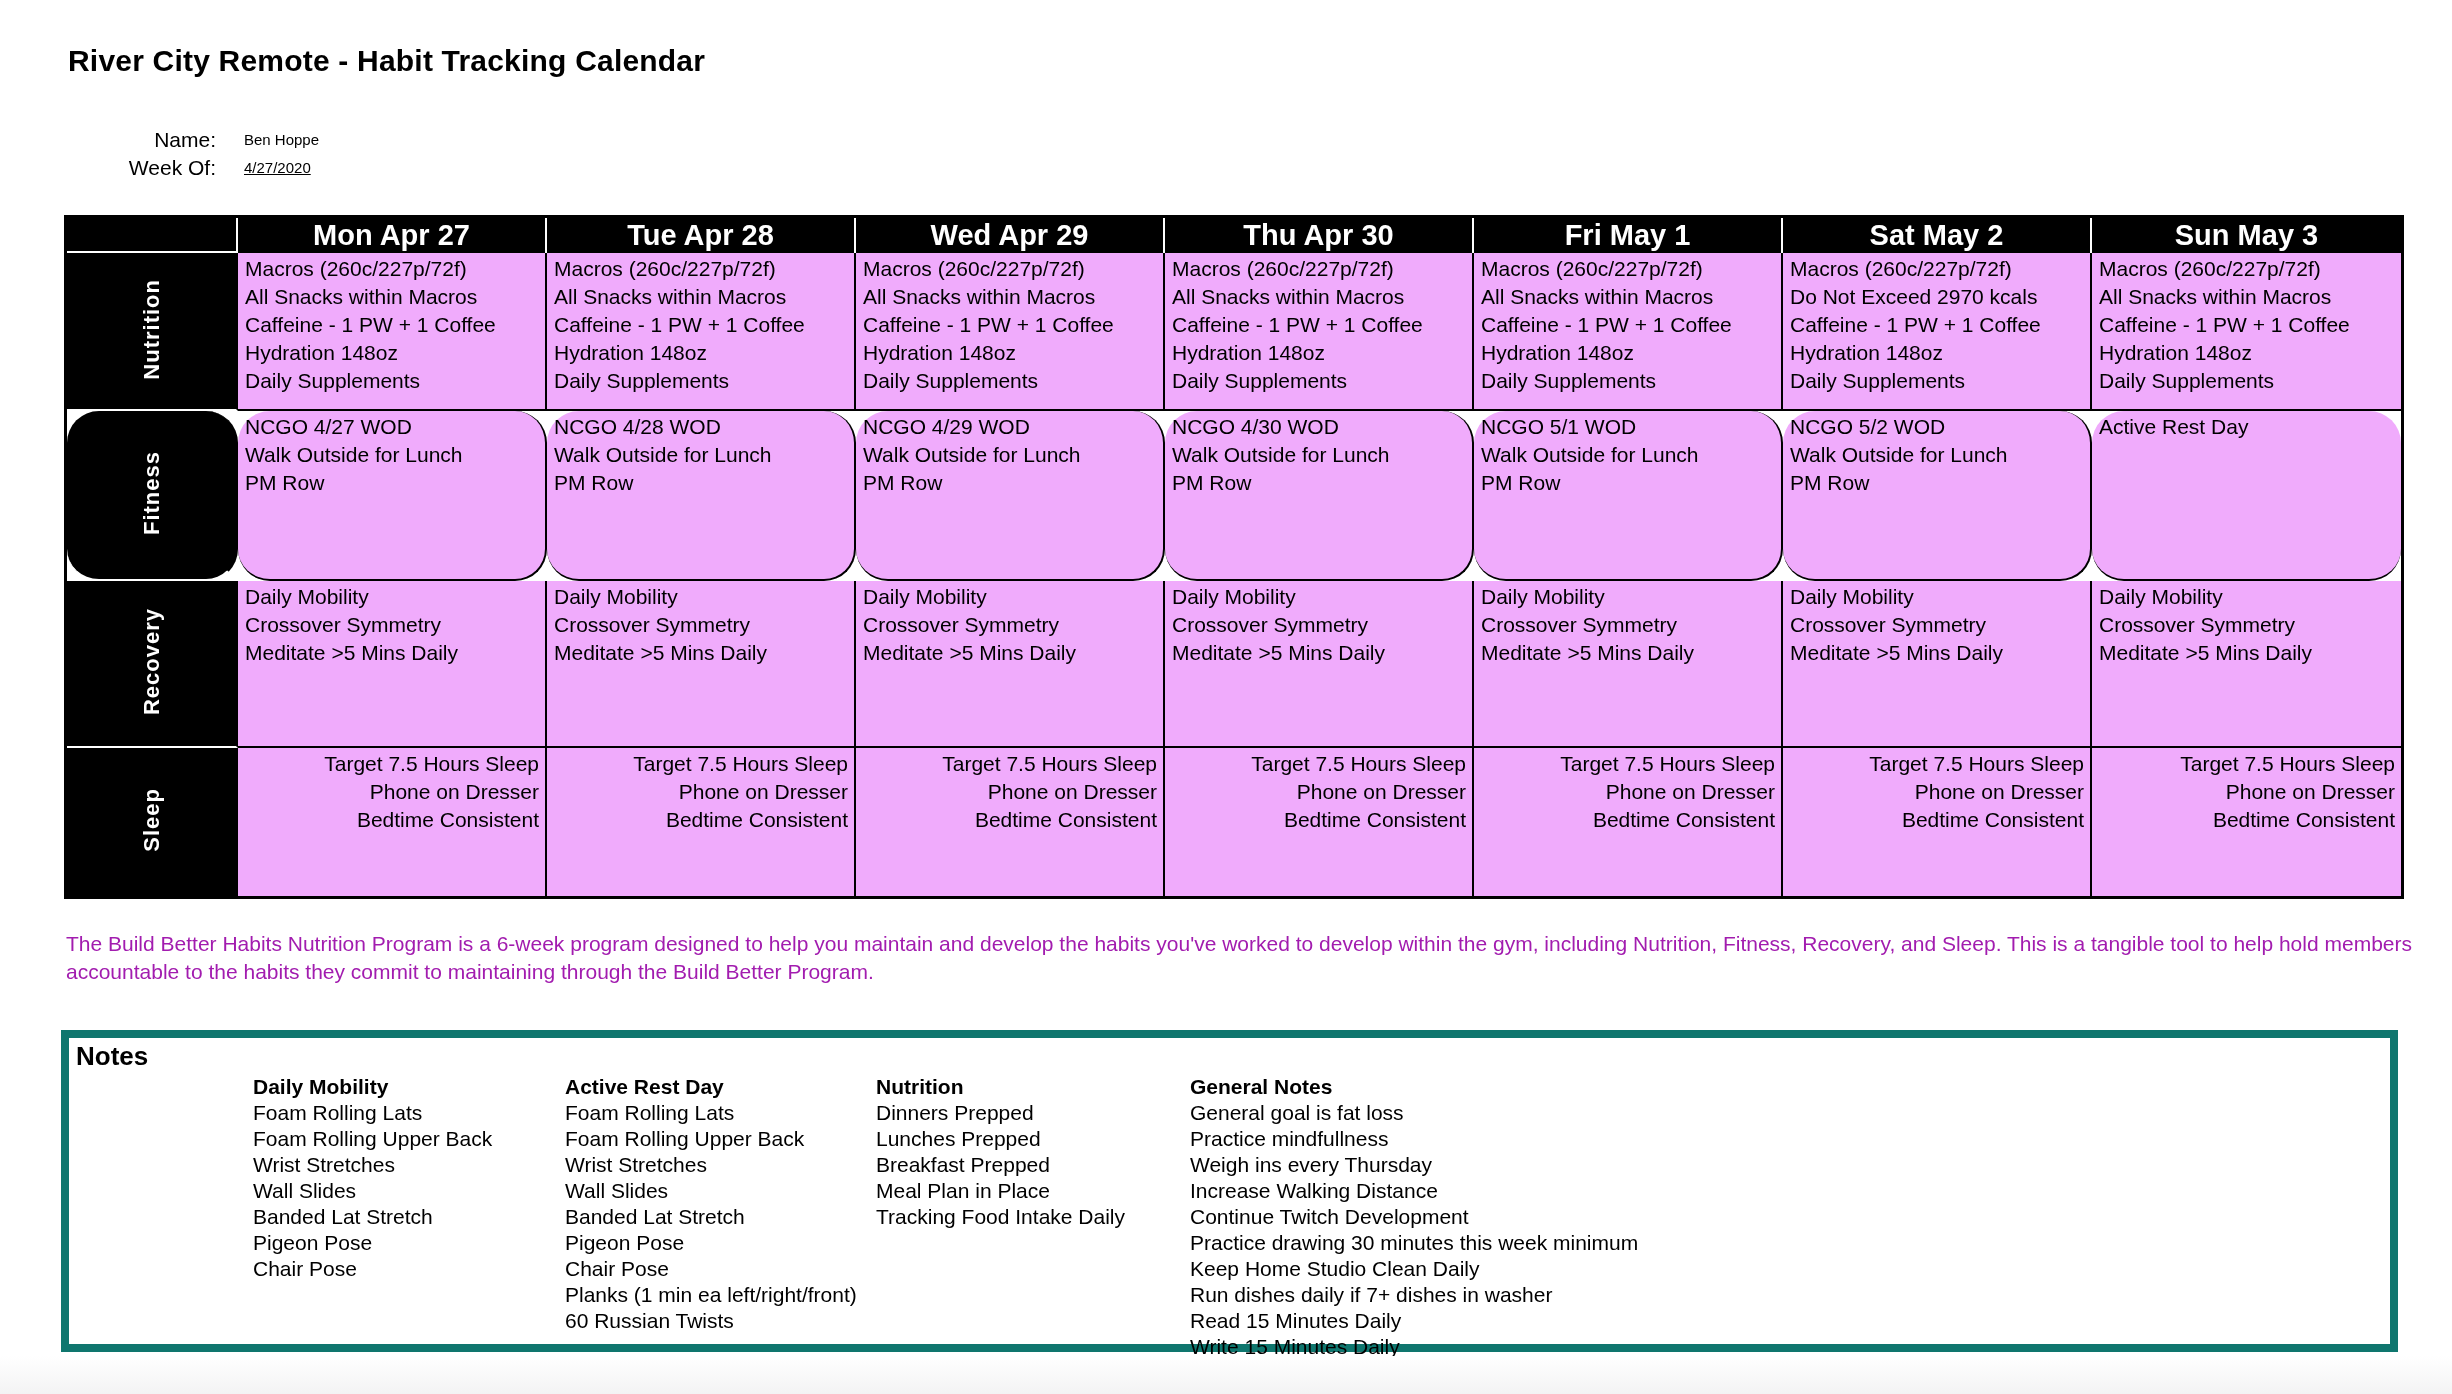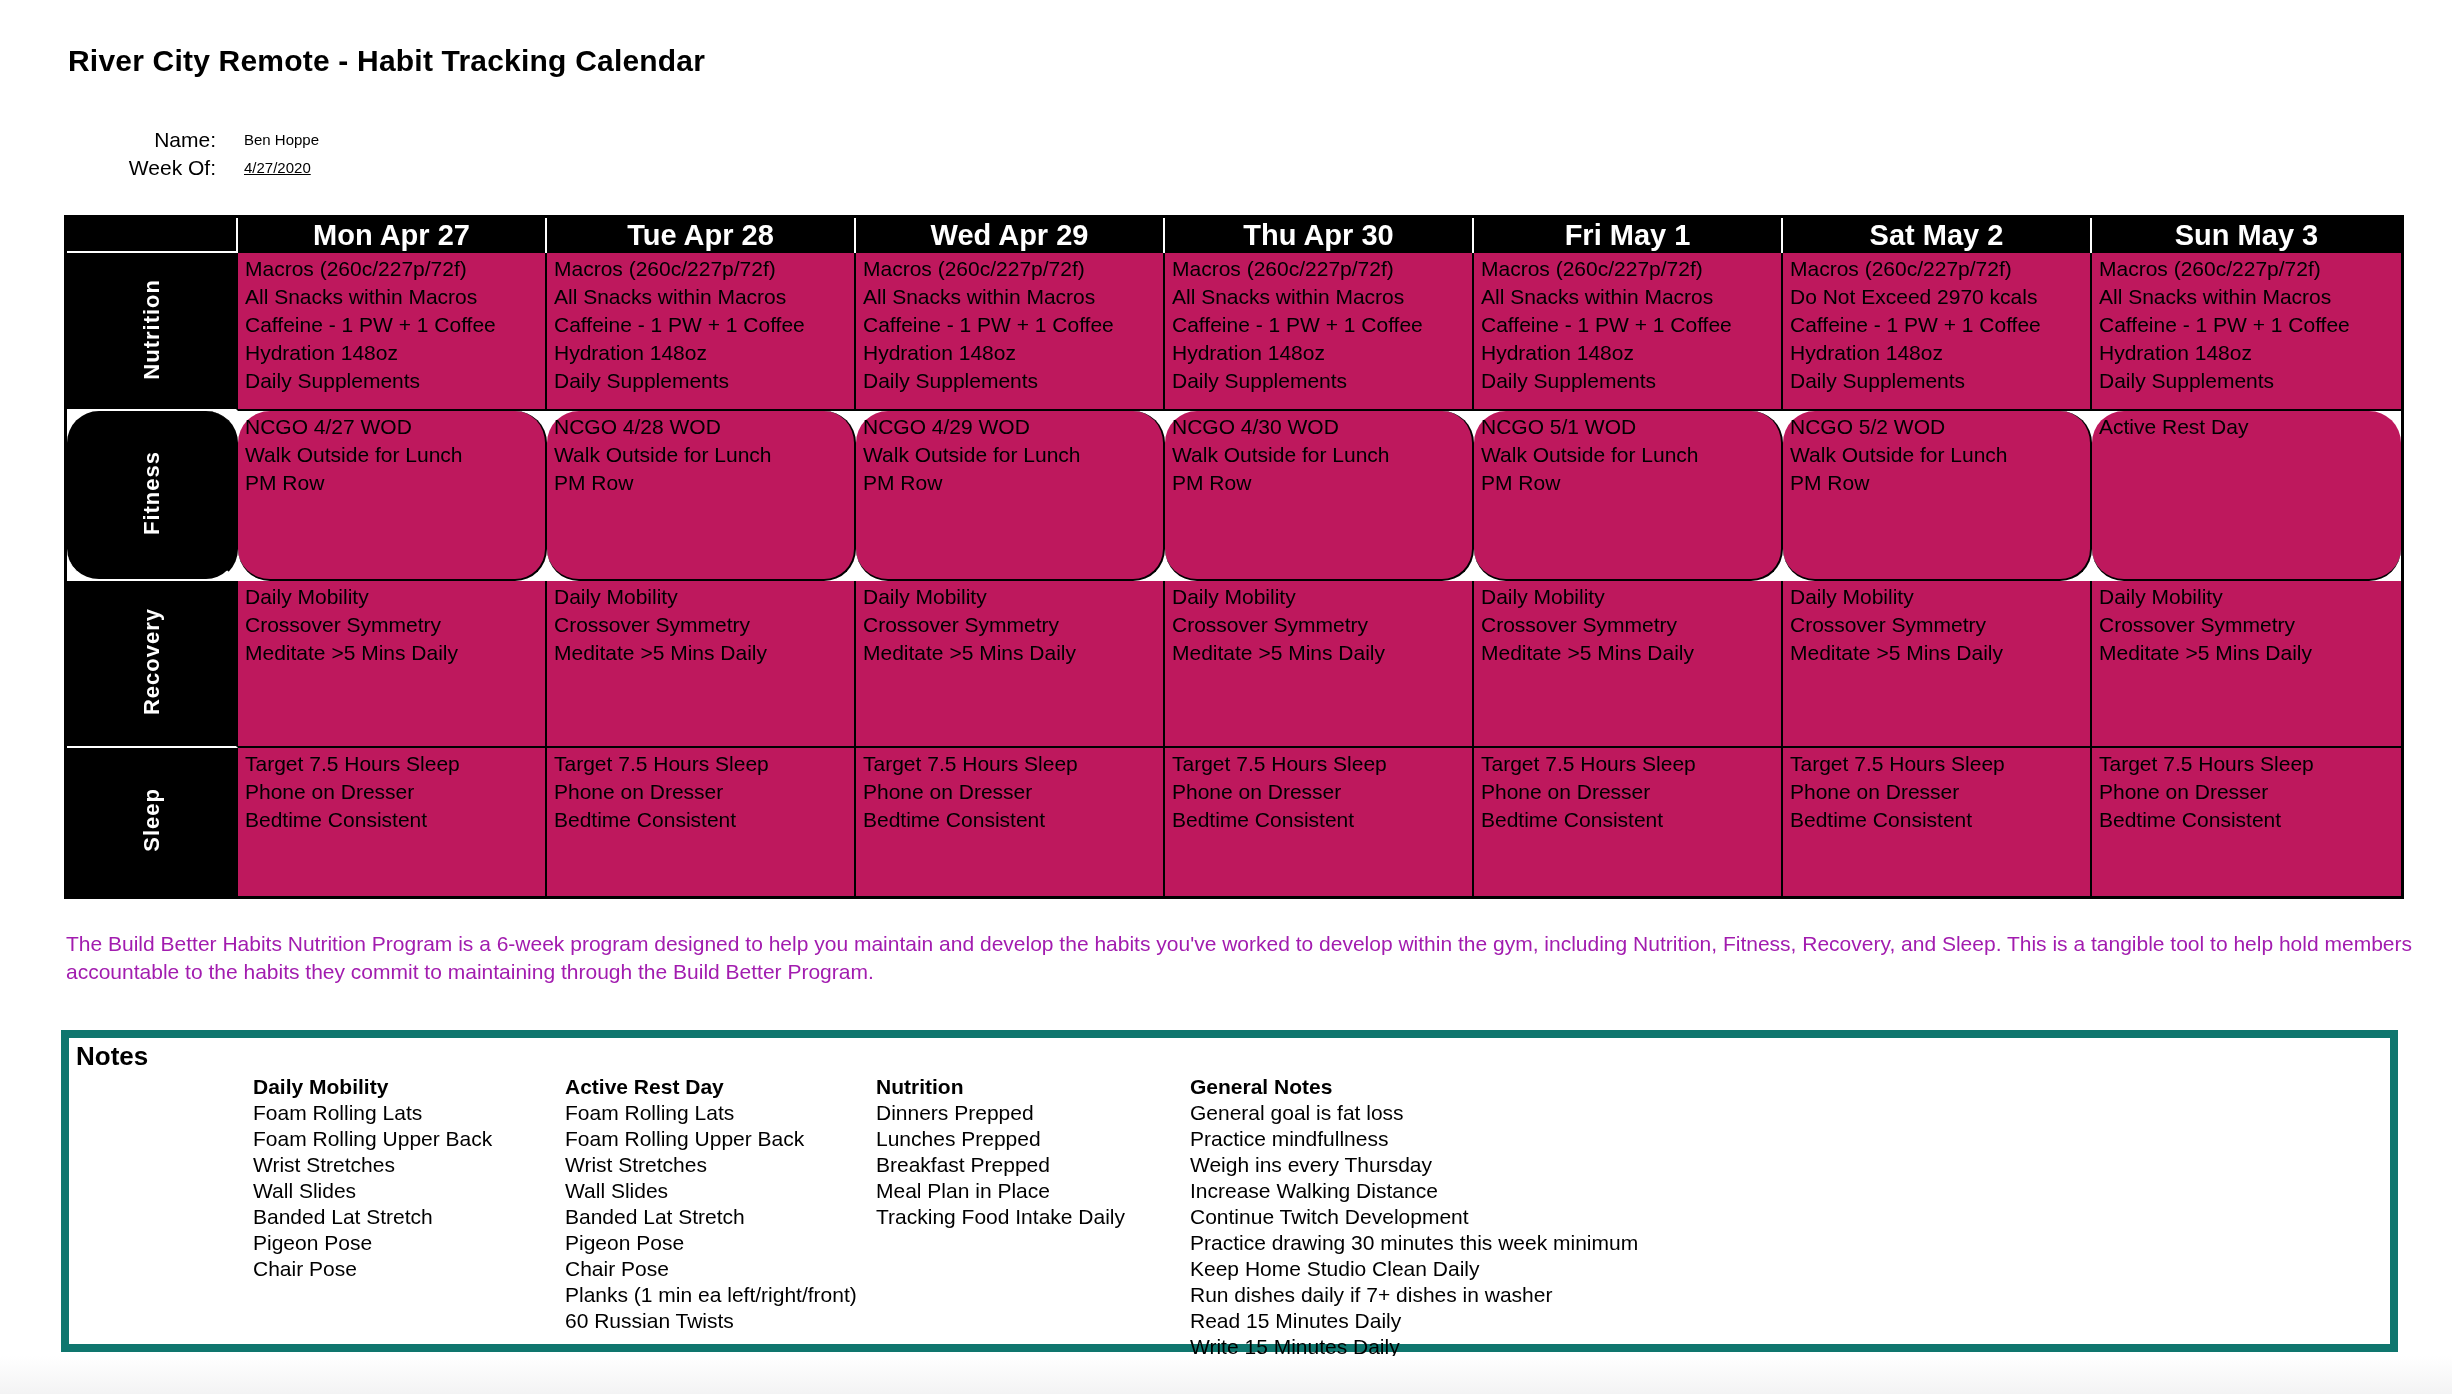--- a/index.html
+++ b/index.html
@@ -43,27 +43,27 @@
   td.rlabel{
     background:#000;color:#fff;text-align:center;vertical-align:middle;
     border-right:2px solid #000;border-bottom:2px solid #fff;
   }
   tr.lastrow td.rlabel{border-bottom:none;}
   .vtext{
     writing-mode:vertical-rl;transform:rotate(180deg);
     font-weight:bold;font-size:22px;letter-spacing:1px;display:inline-block;
   }
   td.cell{
-    background:#be185d;vertical-align:top;text-align:left;
+    background:#f0abfc;vertical-align:top;text-align:left;
     font-size:21px;line-height:28px;white-space:pre-line;
     padding:2px 6px 0 7px;
     border-right:2px solid #000;border-bottom:2px solid #000;margin-left:16px;
   }
   td.cell.last{border-right:none;}
-  tr.lastrow td.cell{border-bottom:none;}
+  tr.lastrow td.cell{border-bottom:none;text-align:right;}
   tr.r-nutrition td{height:158px;}
   tr.r-fitness td{height:170px;border-radius:32px;}
   tr.r-recovery td{height:167px;}
   tr.r-sleep td{height:148px;}
 
   
   .description{
     position:absolute;left:66px;top:930px;width:2350px;margin:0;
     font-size:21px;line-height:28px;color:#a21caf;
   }

